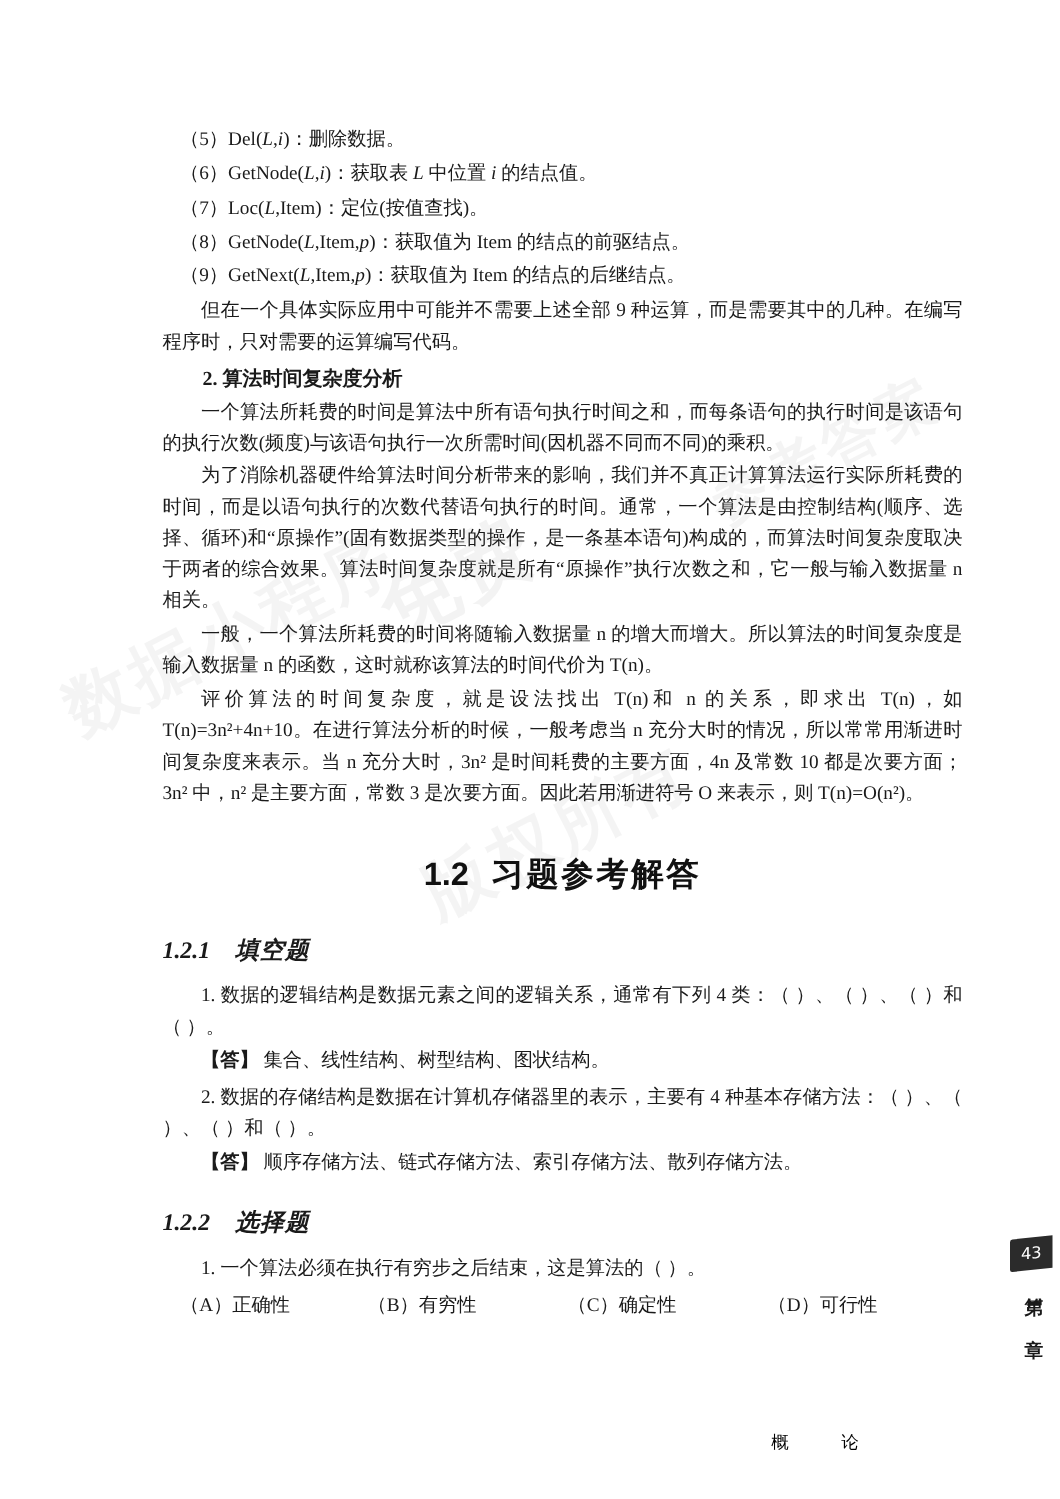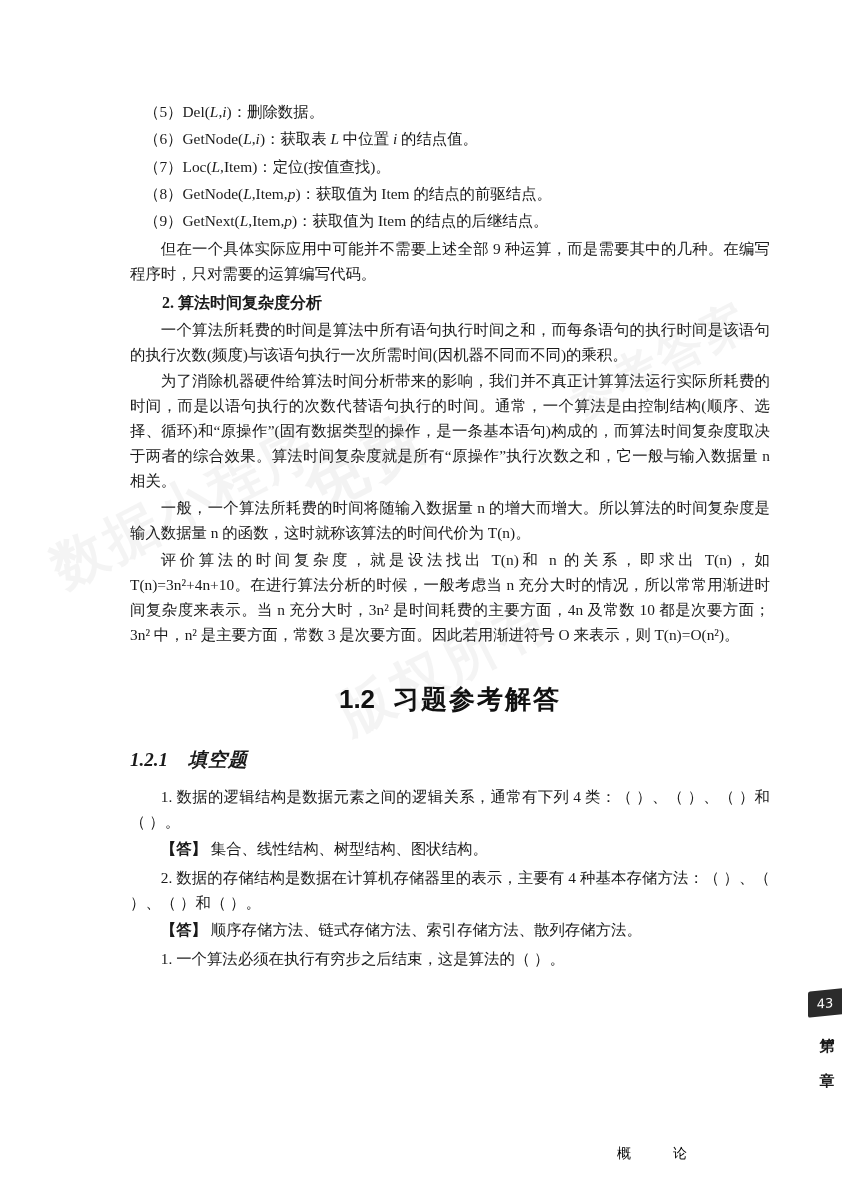--- a/index.html
+++ b/index.html
@@ -207,22 +207,31 @@
     <span class="answer">【答】</span>
     <span>集合、线性结构、树型结构、图状结构。</span>
   </p>
 
   <p class="indent q">2. 数据的存储结构是数据在计算机存储器里的表示，主要有 4 种基本存储方法：（      ）、（      ）、（      ）和（      ）。</p>
   <p class="indent">
     <span class="answer">【答】</span>
     <span>顺序存储方法、链式存储方法、索引存储方法、散列存储方法。</span>
   </p>
 
+  <div class="subhead">
+    <span class="num">1.2.2</span><span>选择题</span>
+  </div>
 
   <p class="indent q">1. 一个算法必须在执行有穷步之后结束，这是算法的（      ）。</p>
+  <div class="options">
+    <span class="opt-a">（A）正确性</span>
+    <span class="opt-b">（B）有穷性</span>
+    <span class="opt-c">（C）确定性</span>
+    <span>（D）可行性</span>
+  </div>
 </div>
 
 <div class="chapter-tab">
   <div class="tab-mark">43</div>
   <div class="tab-vert">第 1 章</div>
 </div>
 
 <div class="footer">概　论</div>
 
 </body></html>

